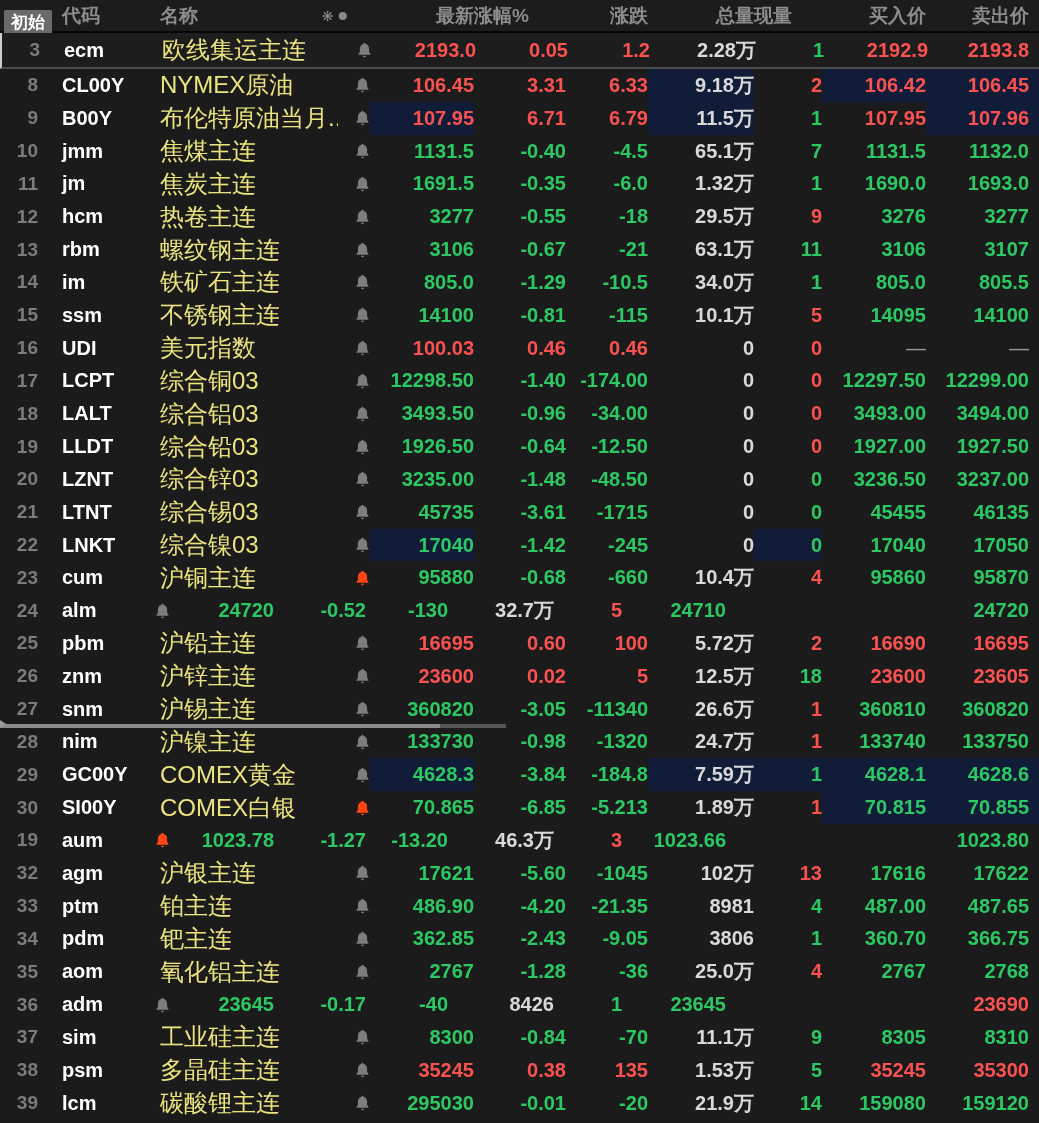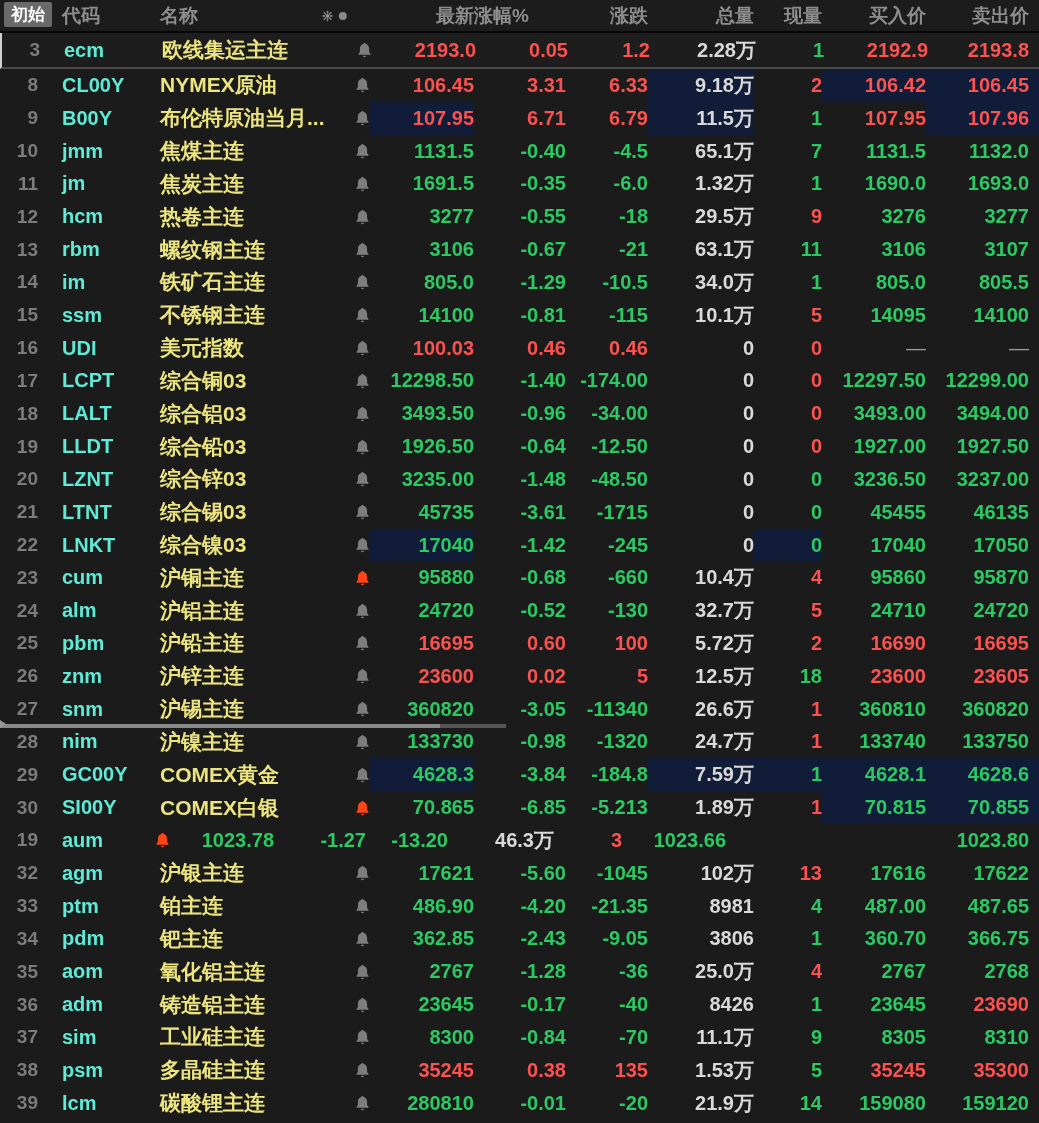--- a/index.html
+++ b/index.html
@@ -8,50 +8,50 @@
     background:#1b1b1b;font-family:"Liberation Sans","DejaVu Sans",sans-serif;
     -webkit-font-smoothing:antialiased;
   }
   
   .header{
     height:33px;display:flex;align-items:center;position:relative;
     background:#1c1c1c;border-bottom:2px solid #070707;
     color:#8d8d8d;font-size:19px;font-weight:600;box-sizing:border-box;
   }
   .tab{
-    position:absolute;left:4px;top:2px;height:25px;line-height:25px;
+    position:absolute;left:4px;top:10px;height:25px;line-height:25px;
     padding:0 7px;background:#6a6a6a;color:#ffffff;font-size:17px;
     border-radius:2px;font-weight:600;
   }
   
   .c-num {width:38px;text-align:right;flex:none;}
   .c-code{width:100px;padding-left:24px;box-sizing:border-box;flex:none;}
   .c-name{width:200px;padding-left:22px;box-sizing:border-box;flex:none;white-space:nowrap;overflow:hidden;}
   .c-bell{width:32px;flex:none;display:flex;justify-content:center;align-items:center;}
   .c-last{width:104px;text-align:right;flex:none;}
   .c-pct {width:92px;flex:none;}
   .c-chg {width:82px;text-align:right;flex:none;}
   .c-vol {width:106px;text-align:right;flex:none;}
-  .c-cur {width:68px;text-align:right;flex:none;}
+  .c-cur {width:68px;text-align:left;flex:none;}
   .c-bid {width:104px;text-align:right;flex:none;}
   .c-ask {flex:1;text-align:right;padding-right:10px;}
   .hicon{transform:translateX(-16px);}
   
   #rows{display:flex;flex-direction:column;}
   .row{
     height:32.84px;display:flex;align-items:center;position:relative;
     font-size:20px;font-weight:700;background:#1b1b1b;box-sizing:border-box;
   }
   .row.pinned{
     height:36px;background:#1d1d1d;
     border-left:2px solid #cfcfcf;border-bottom:2px solid #4a4a4a;
   }
   .row .c-num {color:#7c7c7c;font-size:19px;}
-  .row .c-code{color:#5eead4;}
-  .row .c-name{color:var(--name);font-weight:700;font-size:21px;}
+  .row .c-code{color:#ffffff;}
+  .row .c-name{color:var(--name);font-weight:400;font-size:24px;}
   .row .c-bell{color:var(--bell);}
   .row .c-bell.alert{color:var(--alert);}
   .row .cell{height:100%;display:flex;align-items:center;justify-content:flex-end;box-sizing:border-box;}
   .row .cell.lft{justify-content:flex-start;}
   .red  {color:var(--up);}
   .green{color:var(--down);}
   .white{color:var(--neutral);}
   .dash {color:#9a9a9a;font-weight:400;}
   .hl{background:var(--flash);}
   
@@ -401,21 +401,20 @@
     <div class="cell c-pct green">-0.68</div>
     <div class="cell c-chg green">-660</div>
     <div class="cell c-vol white">10.4万</div>
     <div class="cell c-cur red">4</div>
     <div class="cell c-bid green">95860</div>
     <div class="cell c-ask green">95870</div>
   </div>
       <div class="row">
     <div class="cell c-num">24</div>
     <div class="cell c-code lft">alm</div>
-    <div class="cell c-name lft">沪铝主连</div>
     <div class="cell c-bell">
       <svg class="bellsvg" width="15" height="16" viewBox="0 0 16 17" fill="currentColor">
         <path d="M8 0.8c-.55 0-1 .42-1.05.95C4.7 2.4 3.1 4.4 3.1 6.9v3.5L1.6 12.7c-.25.45.07.95.6.95h11.6c.53 0 .85-.5.6-.95l-1.5-2.3V6.9c0-2.5-1.6-4.5-3.85-5.15C9 1.22 8.55.8 8 .8z"></path>
         <path d="M6.4 14.5a1.6 1.6 0 0 0 3.2 0z"></path>
       </svg>
     </div>
     <div class="cell c-last green">24720</div>
     <div class="cell c-pct green">-0.52</div>
     <div class="cell c-chg green">-130</div>
     <div class="cell c-vol white">32.7万</div>
@@ -617,21 +616,20 @@
     <div class="cell c-pct green">-1.28</div>
     <div class="cell c-chg green">-36</div>
     <div class="cell c-vol white">25.0万</div>
     <div class="cell c-cur red">4</div>
     <div class="cell c-bid green">2767</div>
     <div class="cell c-ask green">2768</div>
   </div>
       <div class="row">
     <div class="cell c-num">36</div>
     <div class="cell c-code lft">adm</div>
-    <div class="cell c-name lft">铸造铝主连</div>
     <div class="cell c-bell">
       <svg class="bellsvg" width="15" height="16" viewBox="0 0 16 17" fill="currentColor">
         <path d="M8 0.8c-.55 0-1 .42-1.05.95C4.7 2.4 3.1 4.4 3.1 6.9v3.5L1.6 12.7c-.25.45.07.95.6.95h11.6c.53 0 .85-.5.6-.95l-1.5-2.3V6.9c0-2.5-1.6-4.5-3.85-5.15C9 1.22 8.55.8 8 .8z"></path>
         <path d="M6.4 14.5a1.6 1.6 0 0 0 3.2 0z"></path>
       </svg>
     </div>
     <div class="cell c-last green">23645</div>
     <div class="cell c-pct green">-0.17</div>
     <div class="cell c-chg green">-40</div>
     <div class="cell c-vol white">8426</div>
@@ -678,21 +676,21 @@
       <div class="row">
     <div class="cell c-num">39</div>
     <div class="cell c-code lft">lcm</div>
     <div class="cell c-name lft">碳酸锂主连</div>
     <div class="cell c-bell">
       <svg class="bellsvg" width="15" height="16" viewBox="0 0 16 17" fill="currentColor">
         <path d="M8 0.8c-.55 0-1 .42-1.05.95C4.7 2.4 3.1 4.4 3.1 6.9v3.5L1.6 12.7c-.25.45.07.95.6.95h11.6c.53 0 .85-.5.6-.95l-1.5-2.3V6.9c0-2.5-1.6-4.5-3.85-5.15C9 1.22 8.55.8 8 .8z"></path>
         <path d="M6.4 14.5a1.6 1.6 0 0 0 3.2 0z"></path>
       </svg>
     </div>
-    <div class="cell c-last green">280810</div>
+    <div class="cell c-last green">295030</div>
     <div class="cell c-pct green">-0.01</div>
     <div class="cell c-chg green">-20</div>
     <div class="cell c-vol white">21.9万</div>
     <div class="cell c-cur green">14</div>
     <div class="cell c-bid green">159080</div>
     <div class="cell c-ask green">159120</div>
   </div>
     </div>
 </div>
 

